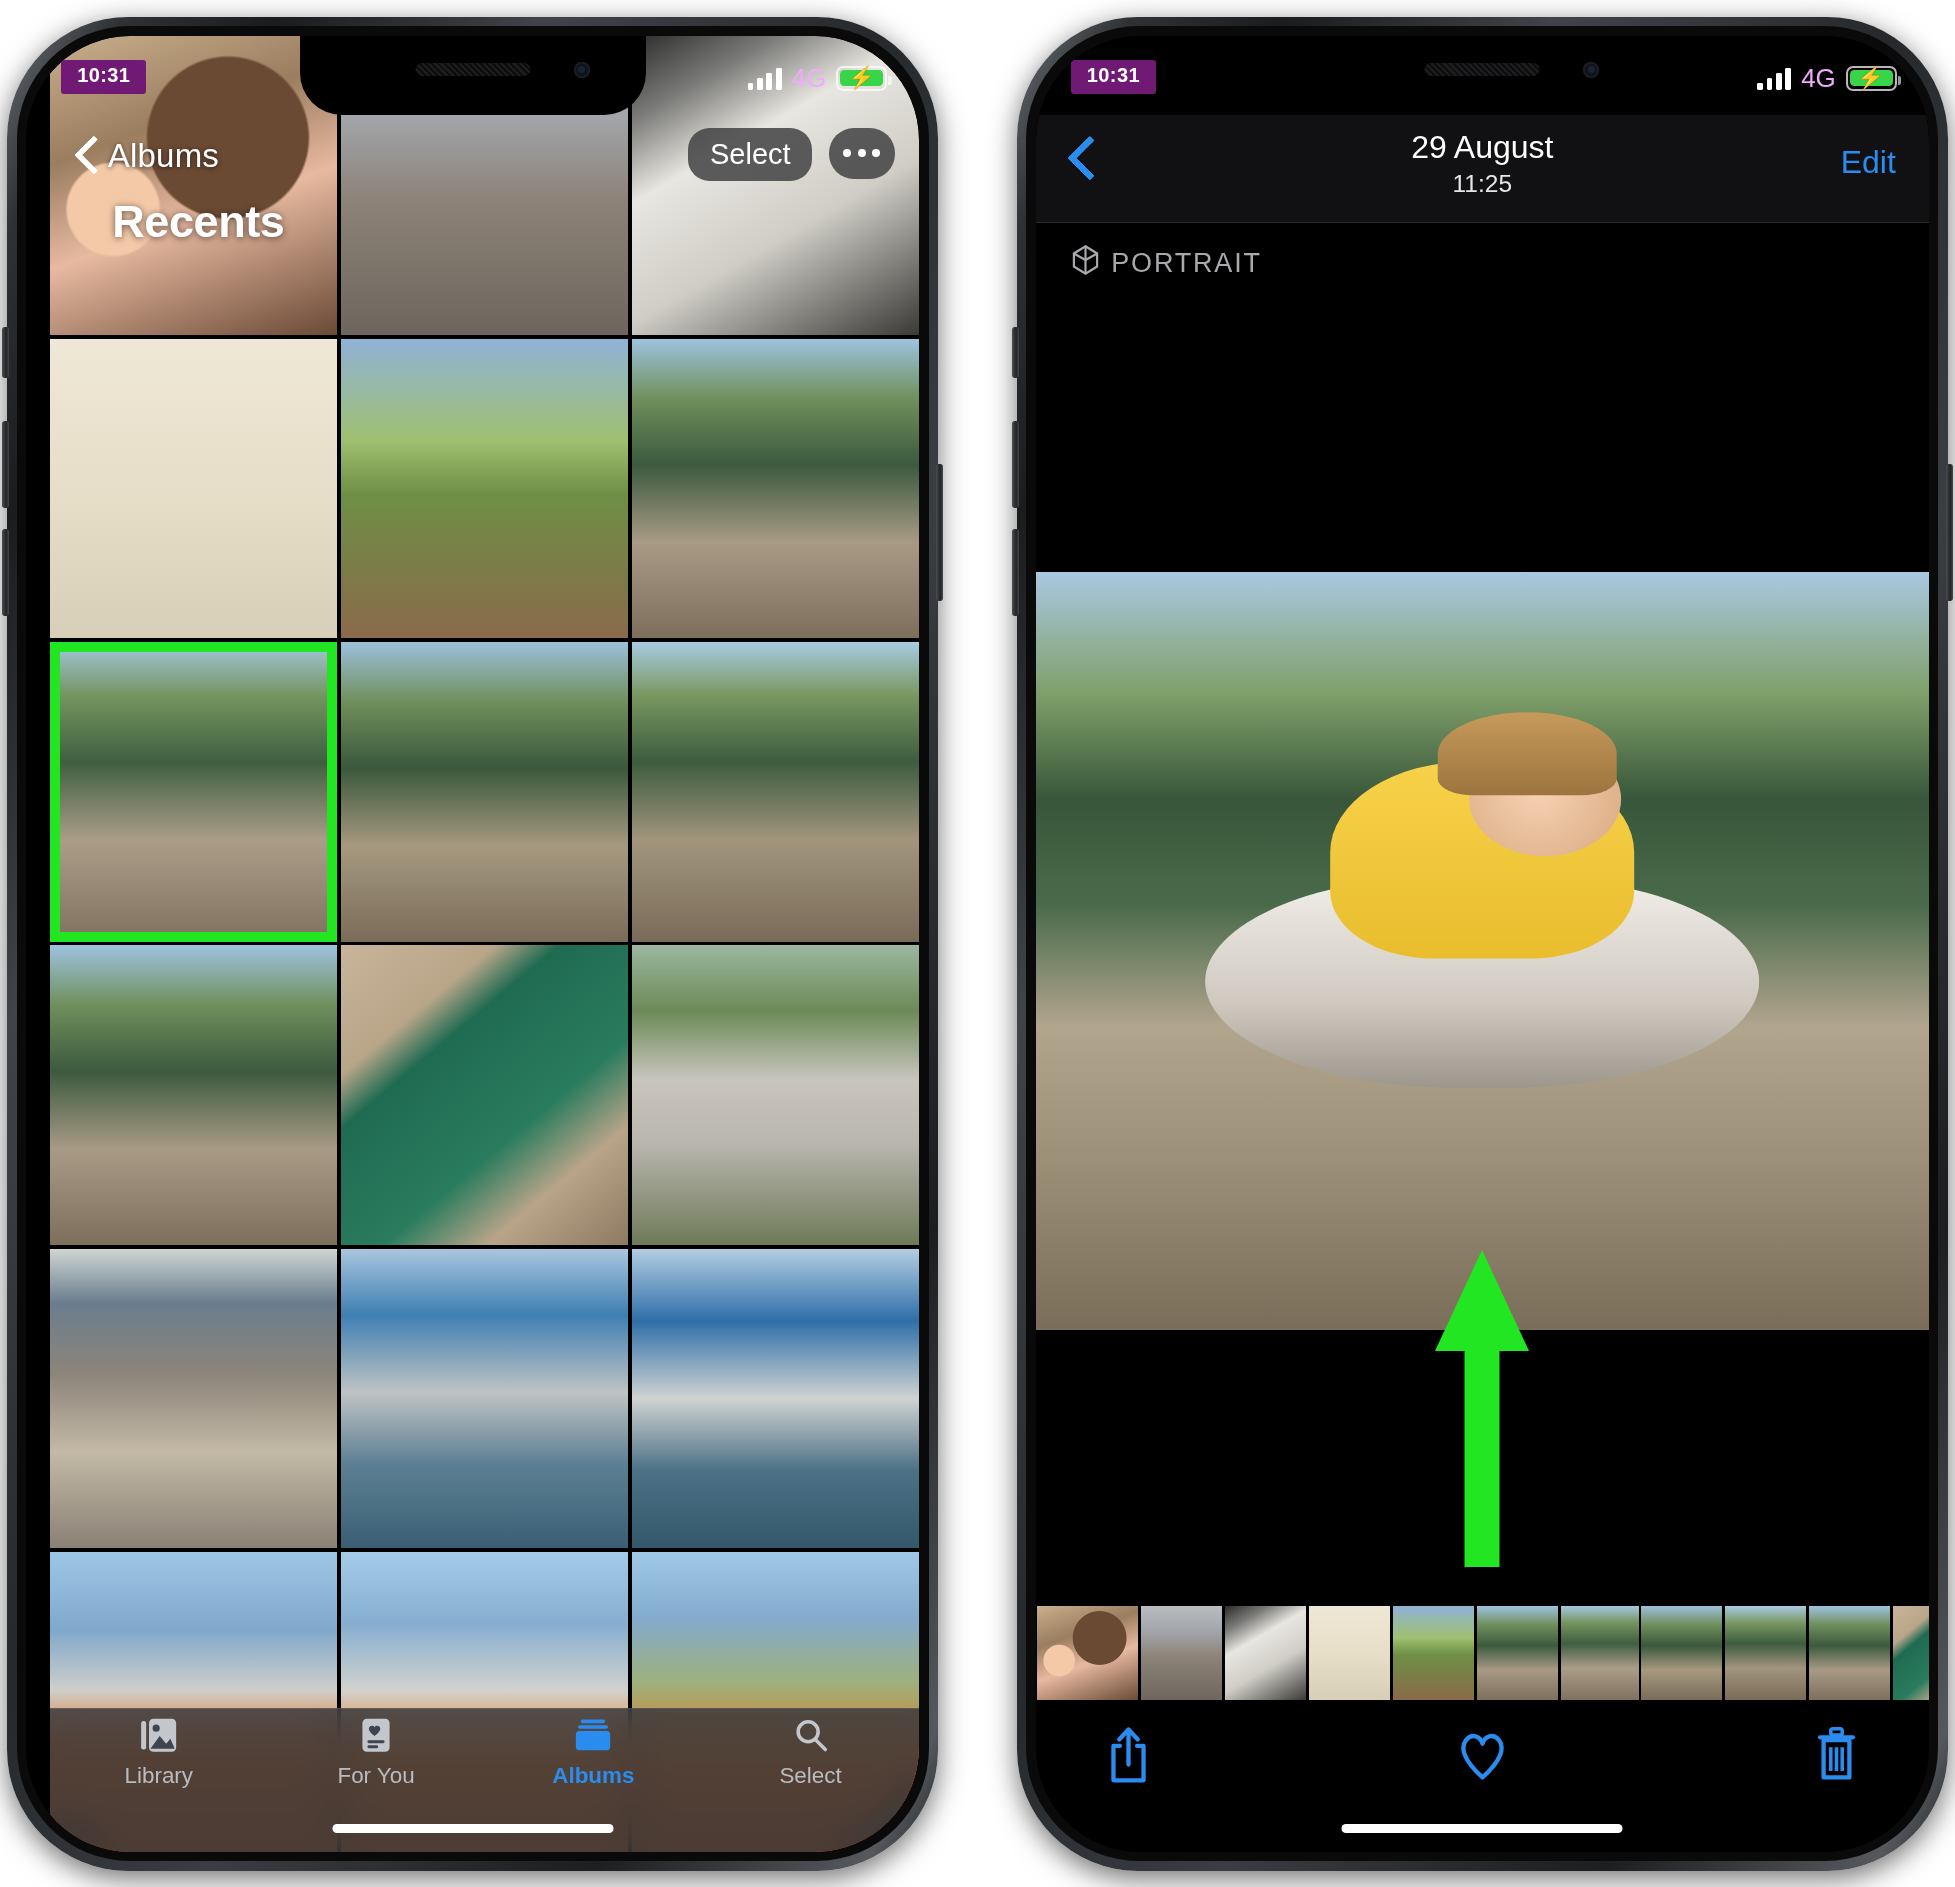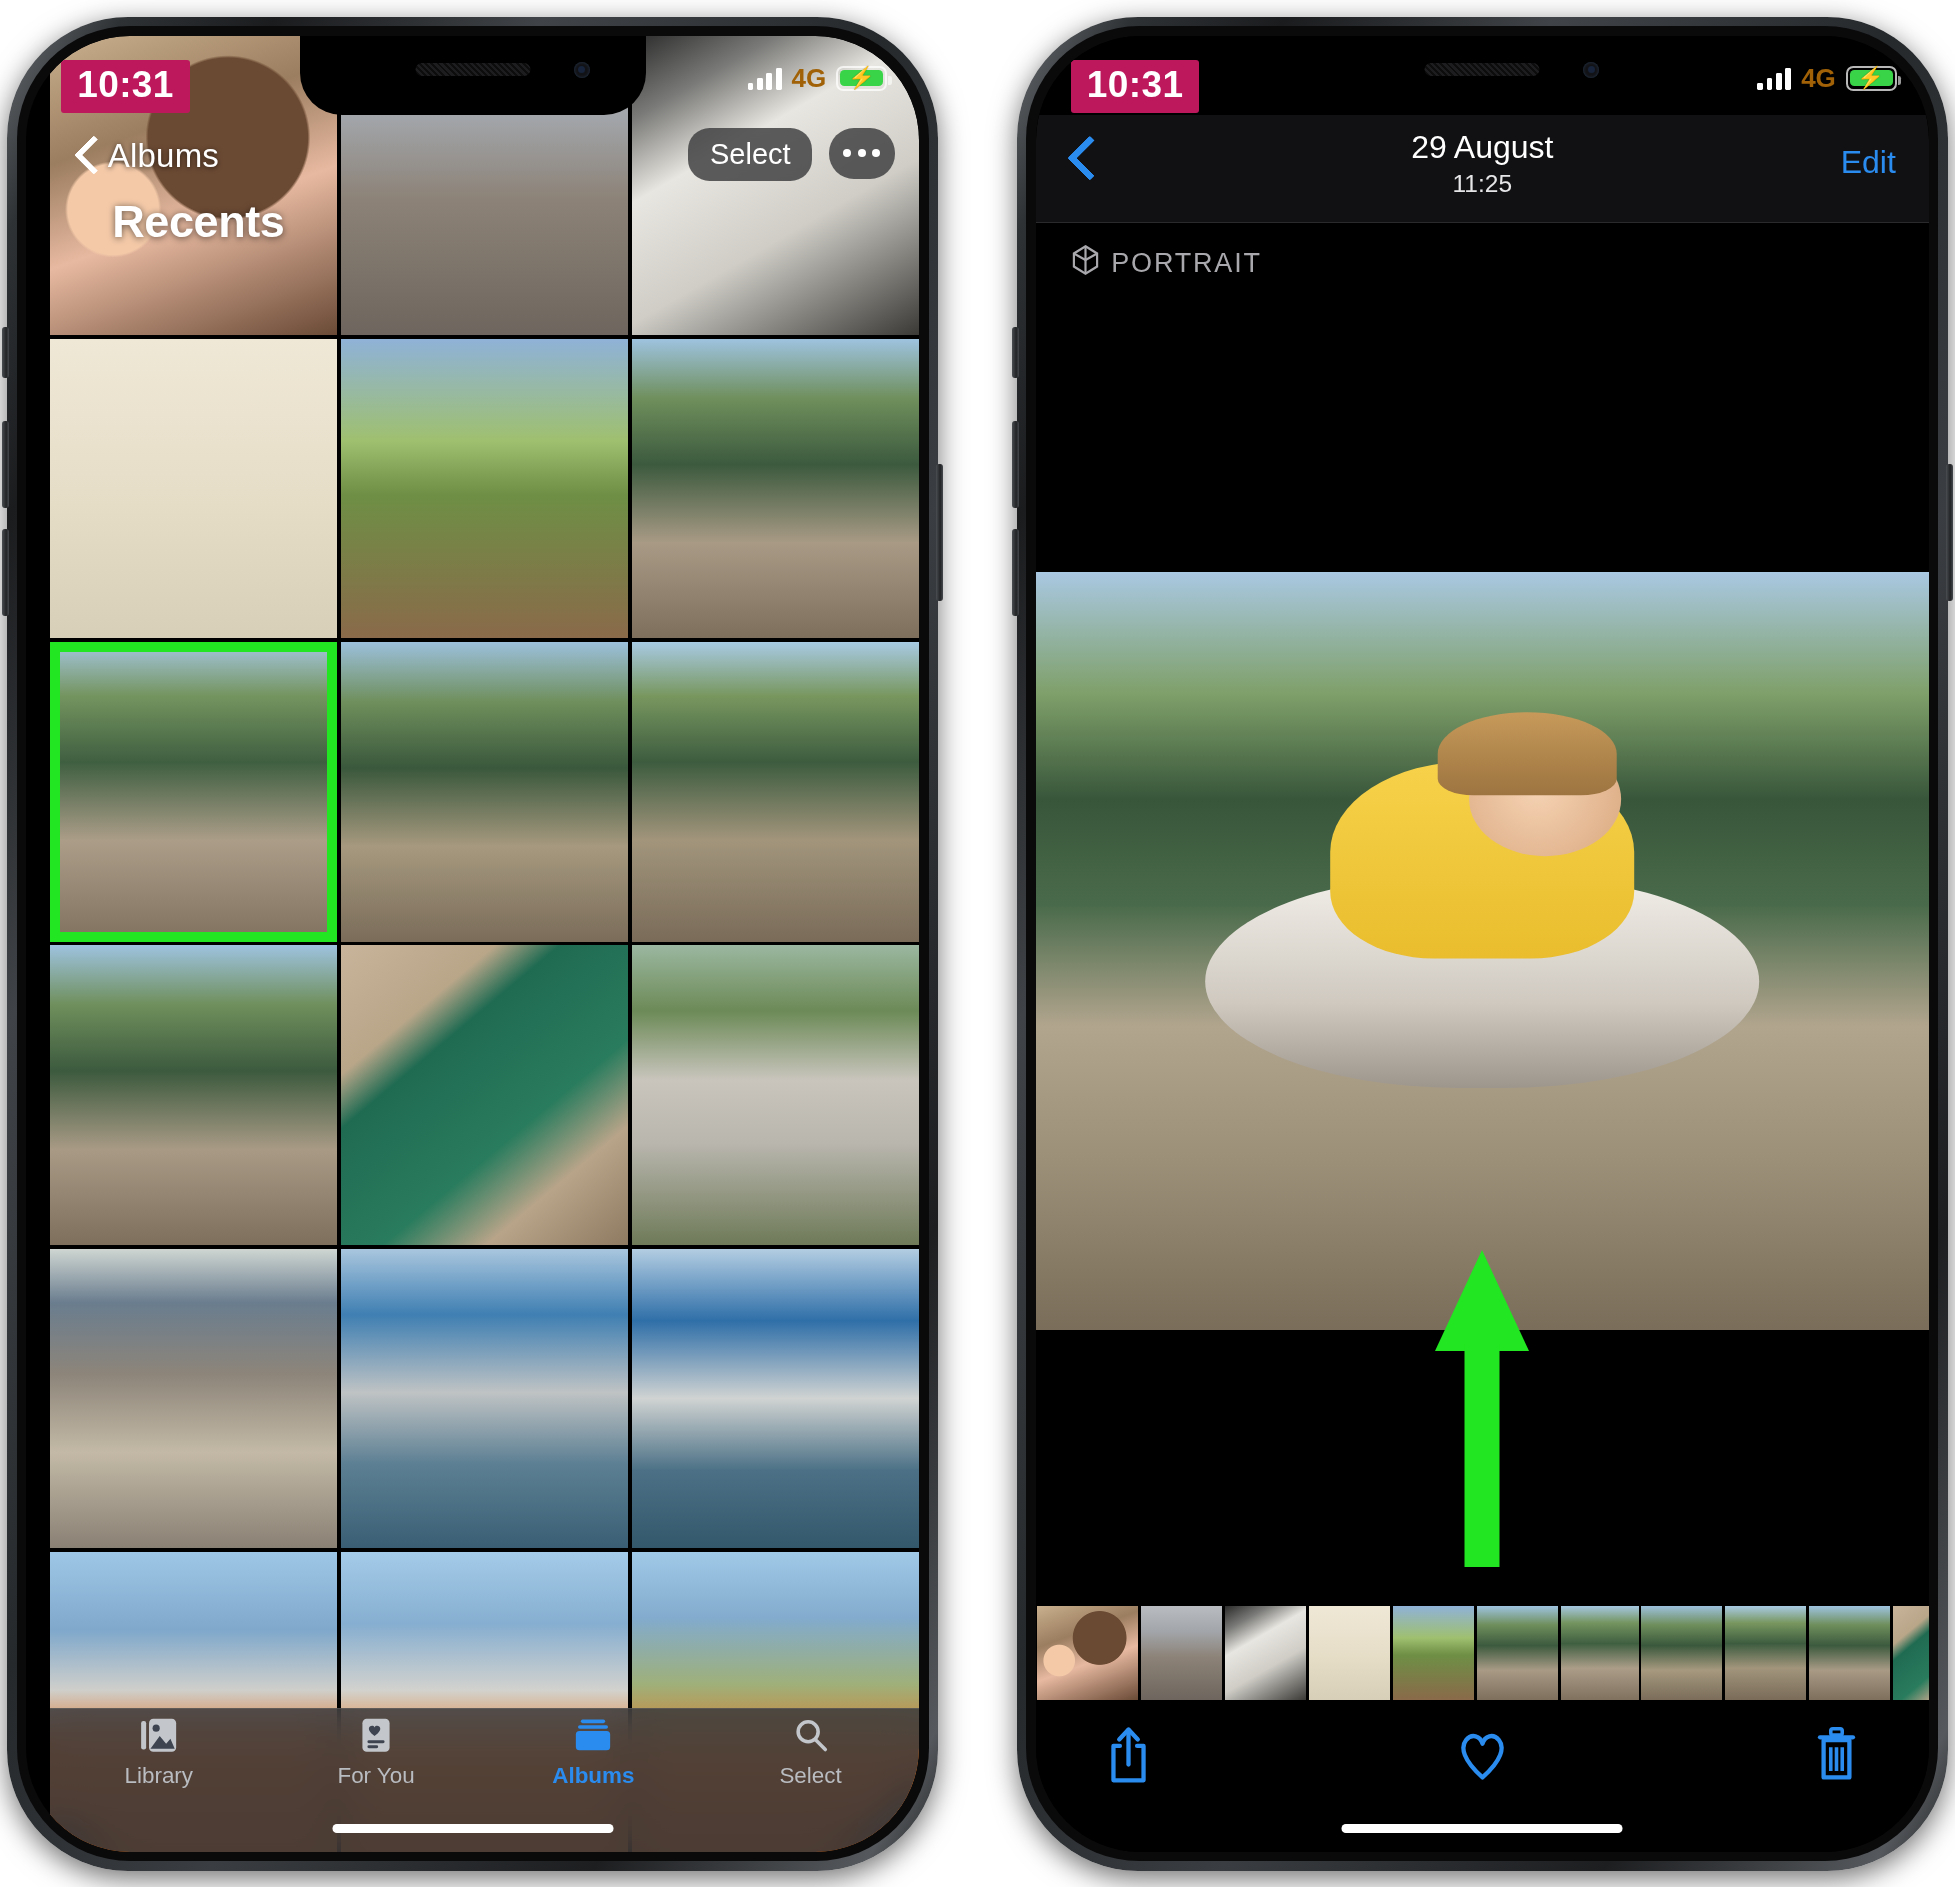--- a/index.html
+++ b/index.html
@@ -70,36 +70,36 @@
   }
   .front-cam::after{content:"";position:absolute;inset:4.3px;border-radius:50%;background:#16233a;}
 
   
   .statusbar {
     position:absolute; top:0; left:0; right:0; height:79px;
     z-index: 45; pointer-events:none;
   }
   .clock-pill {
     position:absolute; top:24.5px; left:35px;
-    background:#be185d; color:#fff;
-    font-size:37px; font-weight:600;
+    background:#701a75; color:#fff;
+    font-size:20px; font-weight:600;
     padding:4.3px 16px 6.5px; border-radius:3px;
     letter-spacing:0.4px;
   }
   .status-right {
     position:absolute; top:27.4px; right:32px;
     display:flex; align-items:center; gap:10px;
   }
   .sig { display:flex; align-items:flex-end; gap:3.6px; height:23px; }
   .sig i { display:block; width:5.8px; background:#fff; border-radius:1.4px; }
   .sig i:nth-child(1){height:7.2px;}
   .sig i:nth-child(2){height:11.5px;}
   .sig i:nth-child(3){height:16.6px;}
   .sig i:nth-child(4){height:21.6px;}
-  .net { color:#a16207; font-size:26px; font-weight:700; }
+  .net { color:#f0abfc; font-size:26px; font-weight:400; }
   .batt {
     position:relative; width:51px; height:24.5px;
     border:2.2px solid rgba(255,255,255,.72); border-radius:7.2px;
     padding:1.4px;
   }
   .batt::after{
     content:""; position:absolute; right:-6.5px; top:8px;
     width:3.6px; height:8.7px; border-radius:0 2.2px 2.2px 0;
     background:rgba(255,255,255,.6);
   }

